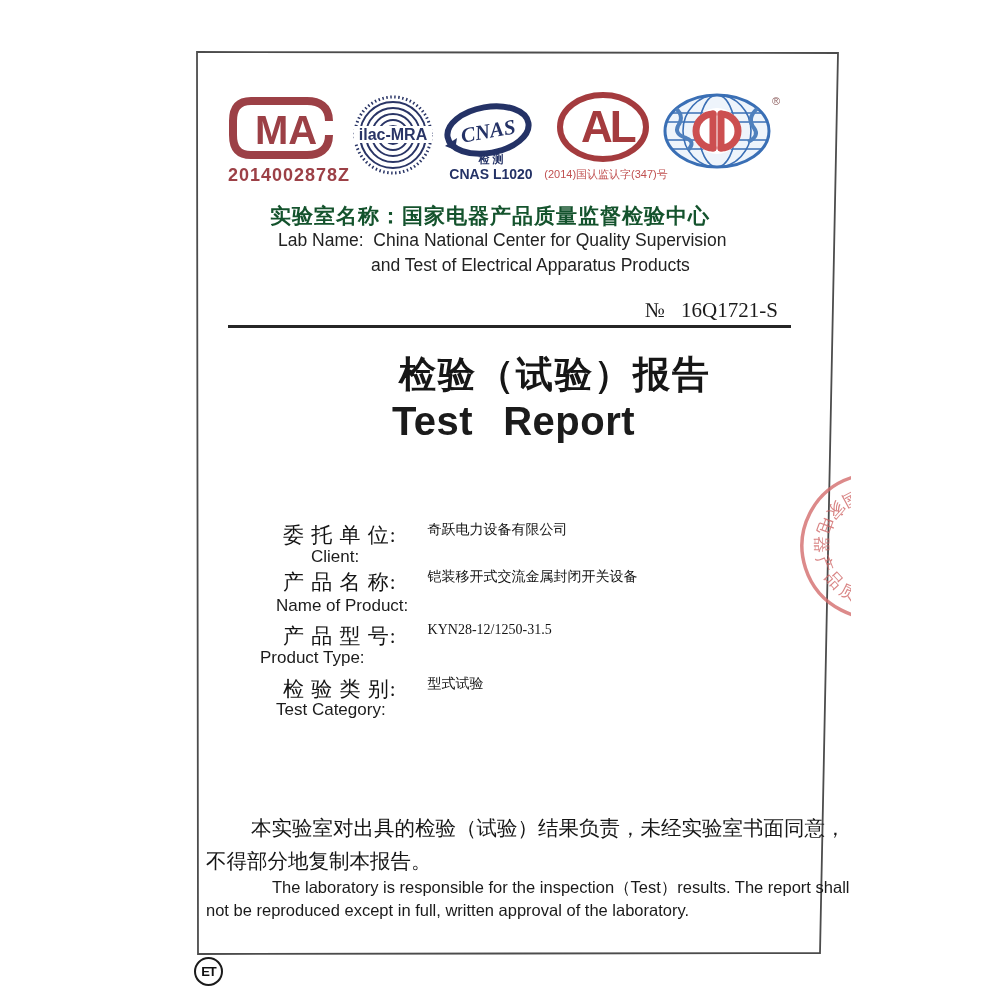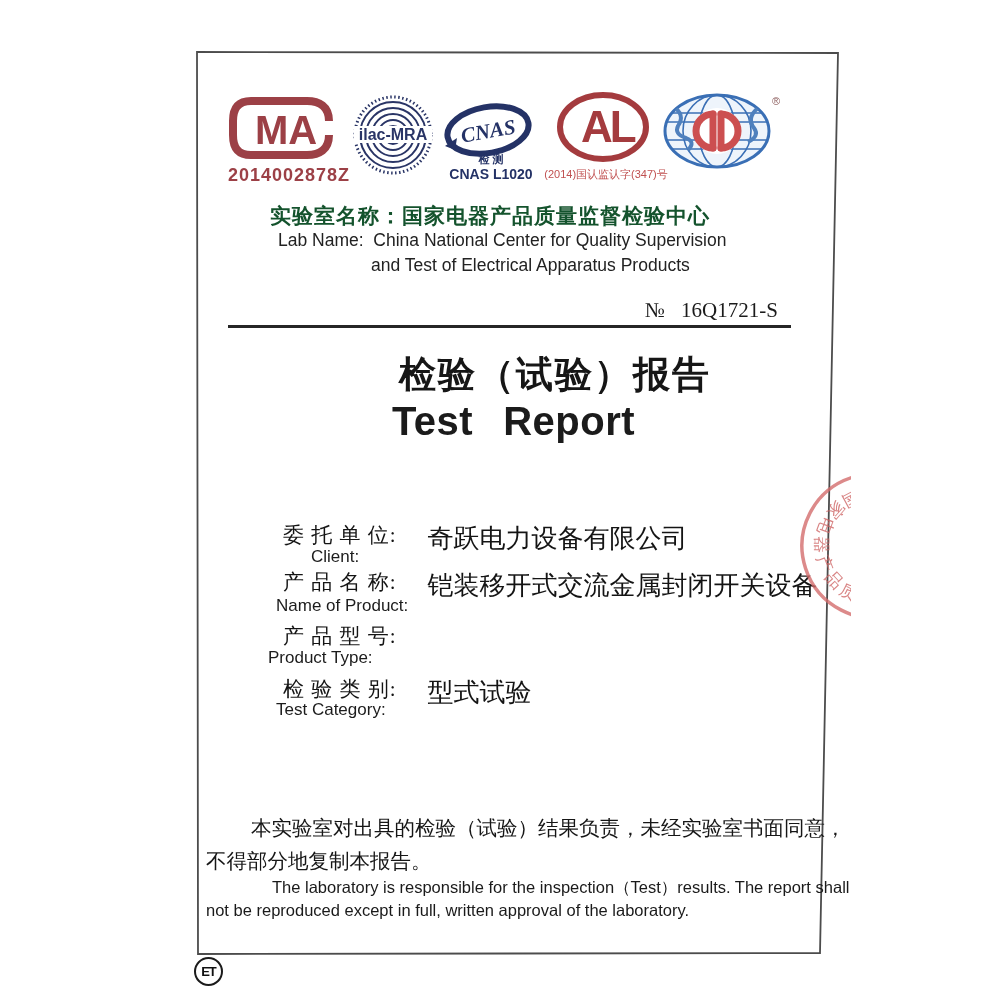--- a/index.html
+++ b/index.html
@@ -26,21 +26,21 @@
   
   .title-cn{left:197px;top:350px;width:716px;text-align:center;font-size:37px;
     font-weight:bold;letter-spacing:2px;color:#161616;}
   .title-en{left:197px;top:399px;width:633px;text-align:center;font-size:40px;
     font-weight:bold;color:#1b1b1b;letter-spacing:0.5px;}
   .title-en .w2{margin-left:30px;}
 
   
   .frow{display:flex;gap:31px;white-space:nowrap;}
   .flabel{font-family:"Liberation Serif",serif;font-size:21px;color:#141414;letter-spacing:1px;}
-  .fvalue{font-family:"Liberation Serif",serif;font-size:26px;color:#141414;}
+  .fvalue{font-family:"Liberation Serif",serif;font-size:14px;color:#141414;}
   .fen{font-size:17px;color:#1c1c1c;white-space:nowrap;}
 
   
   .disc-cn{font-family:"Liberation Serif",serif;font-size:20.5px;color:#161616;white-space:nowrap;}
   .disc-en{font-size:16.5px;color:#1a1a1a;white-space:nowrap;}
 
   
   .stamp-clip{left:796px;top:462px;width:55px;height:166px;overflow:hidden;opacity:0.8;}
 
   
@@ -153,22 +153,23 @@
 <div class="abs fen" style="left:311px;top:547px">Client:</div>
 
 <div class="abs frow" style="left:283px;top:568px">
   <span class="flabel">产 品 名 称:</span>
   <span class="fvalue">铠装移开式交流金属封闭开关设备</span>
 </div>
 <div class="abs fen" style="left:276px;top:596px">Name of Product:</div>
 
 <div class="abs frow" style="left:283px;top:622px">
   <span class="flabel">产 品 型 号:</span>
+  <span class="fvalue">KYN28-12/1250-31.5</span>
 </div>
-<div class="abs fen" style="left:268px;top:648px">Product Type:</div>
+<div class="abs fen" style="left:260px;top:648px">Product Type:</div>
 
 <div class="abs frow" style="left:283px;top:675px">
   <span class="flabel">检 验 类 别:</span>
   <span class="fvalue">型式试验</span>
 </div>
 <div class="abs fen" style="left:276px;top:700px">Test Category:</div>
 
 <div class="abs stamp-clip">
   <svg width="170" height="170" viewBox="0 0 170 170" style="position:absolute;left:0;top:0">
     <defs>

